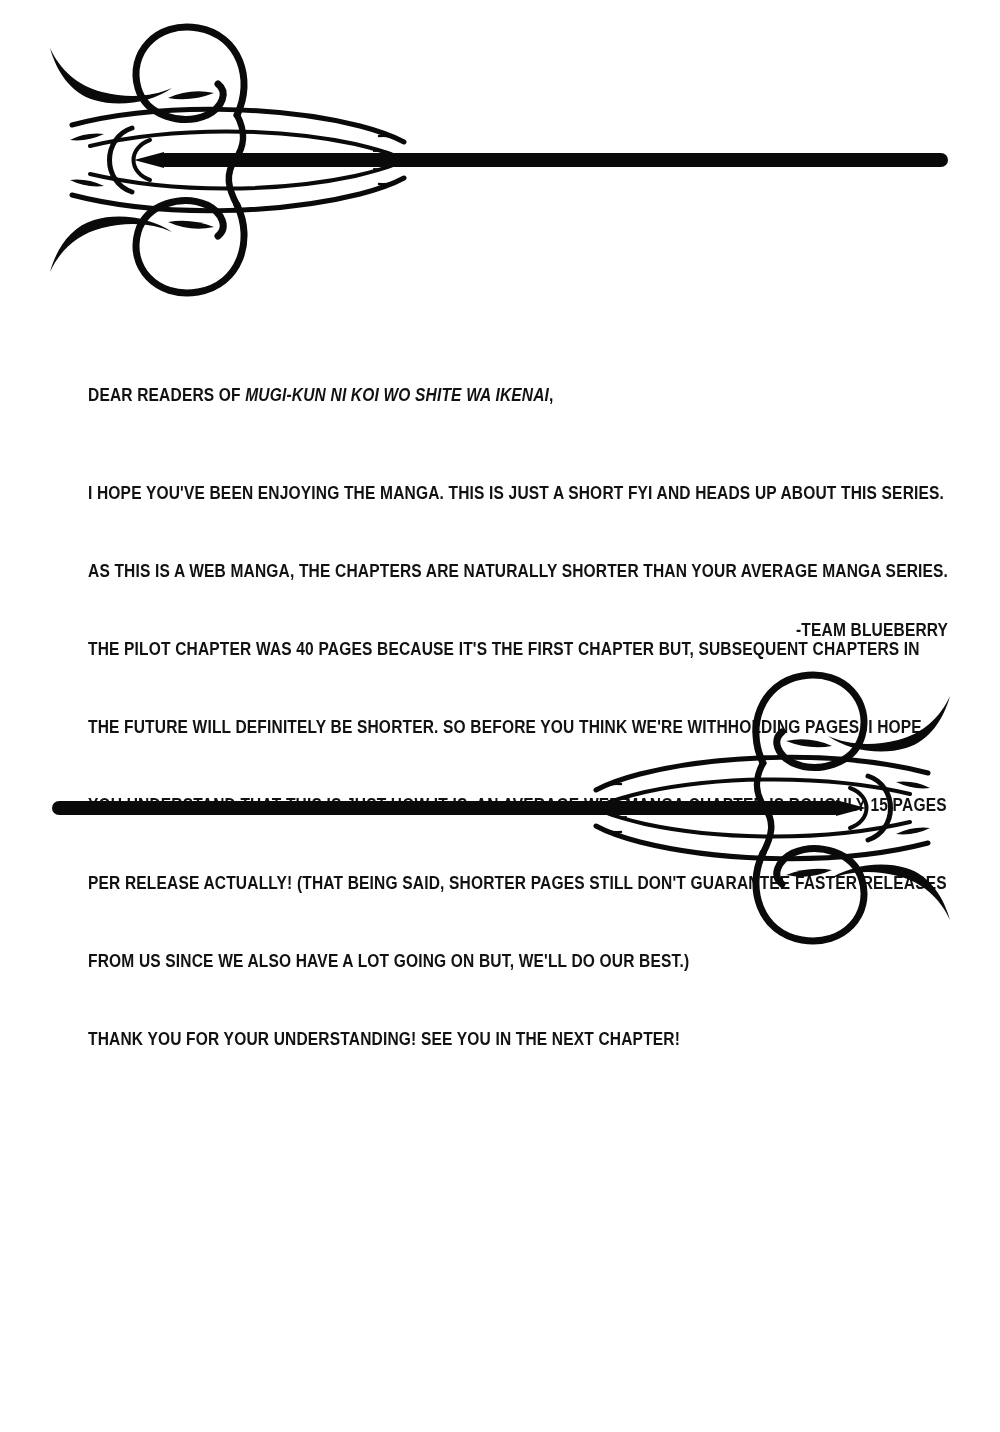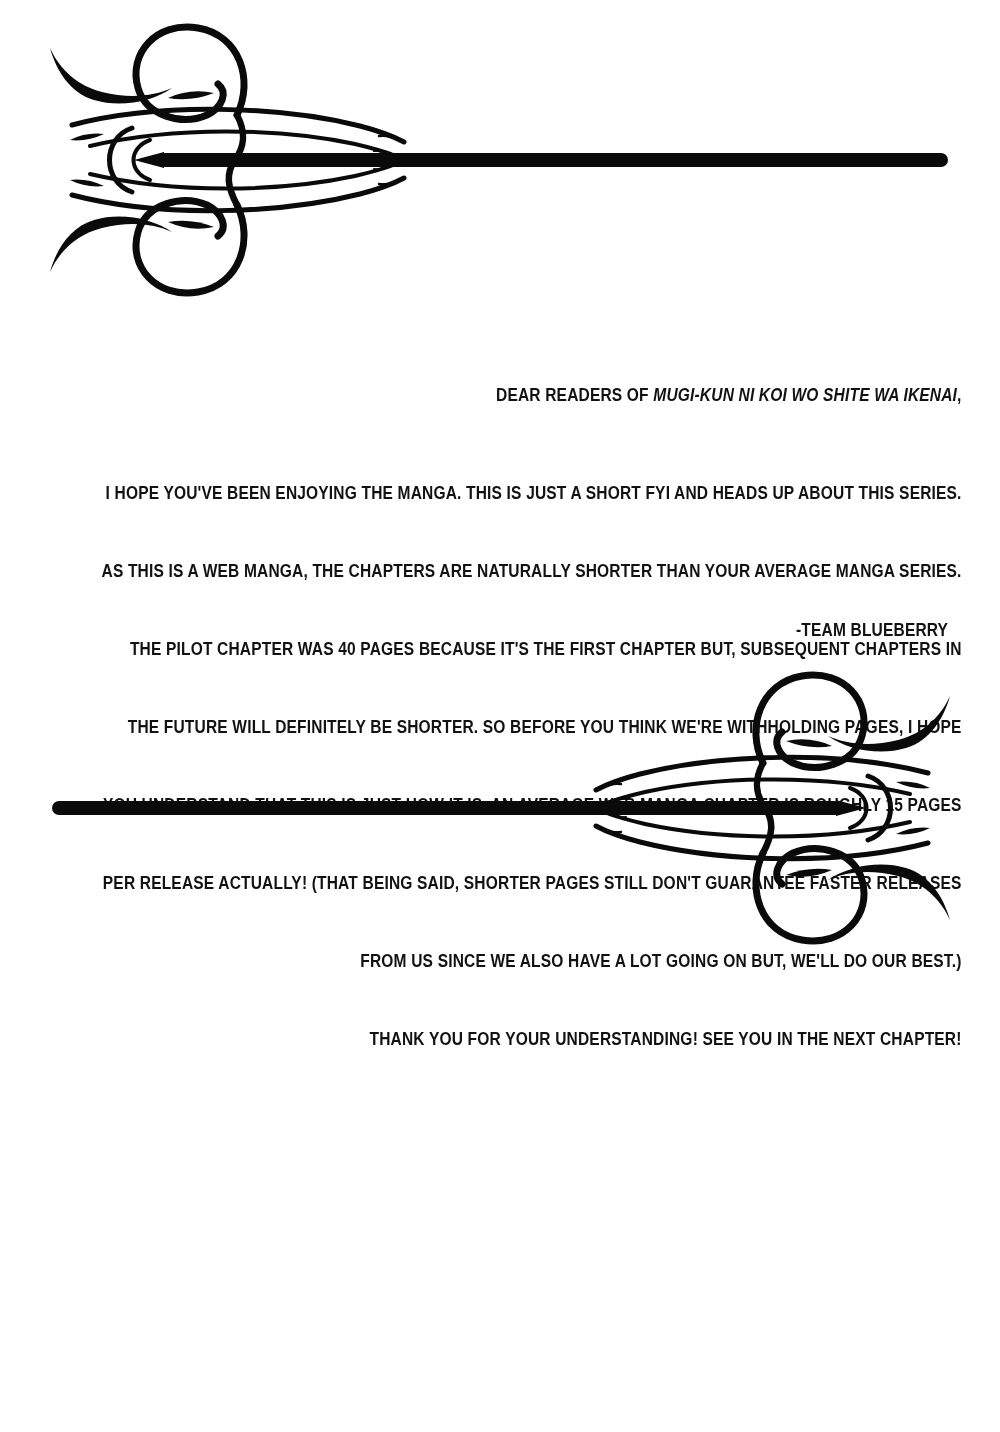--- a/index.html
+++ b/index.html
@@ -8,21 +8,20 @@
     background: #ffffff;
   }
   .page {
     position: relative;
     width: 1000px;
     height: 1432px;
     background: #ffffff;
     overflow: hidden;
     font-family: "Liberation Sans", sans-serif;
     color: #121212;
-    text-align: right;
   }
   .divider {
     position: absolute;
     left: 0;
     width: 1000px;
     height: 290px;
   }
   .divider-top { top: 18px; }
   .divider-bottom {
     top: 666px;

